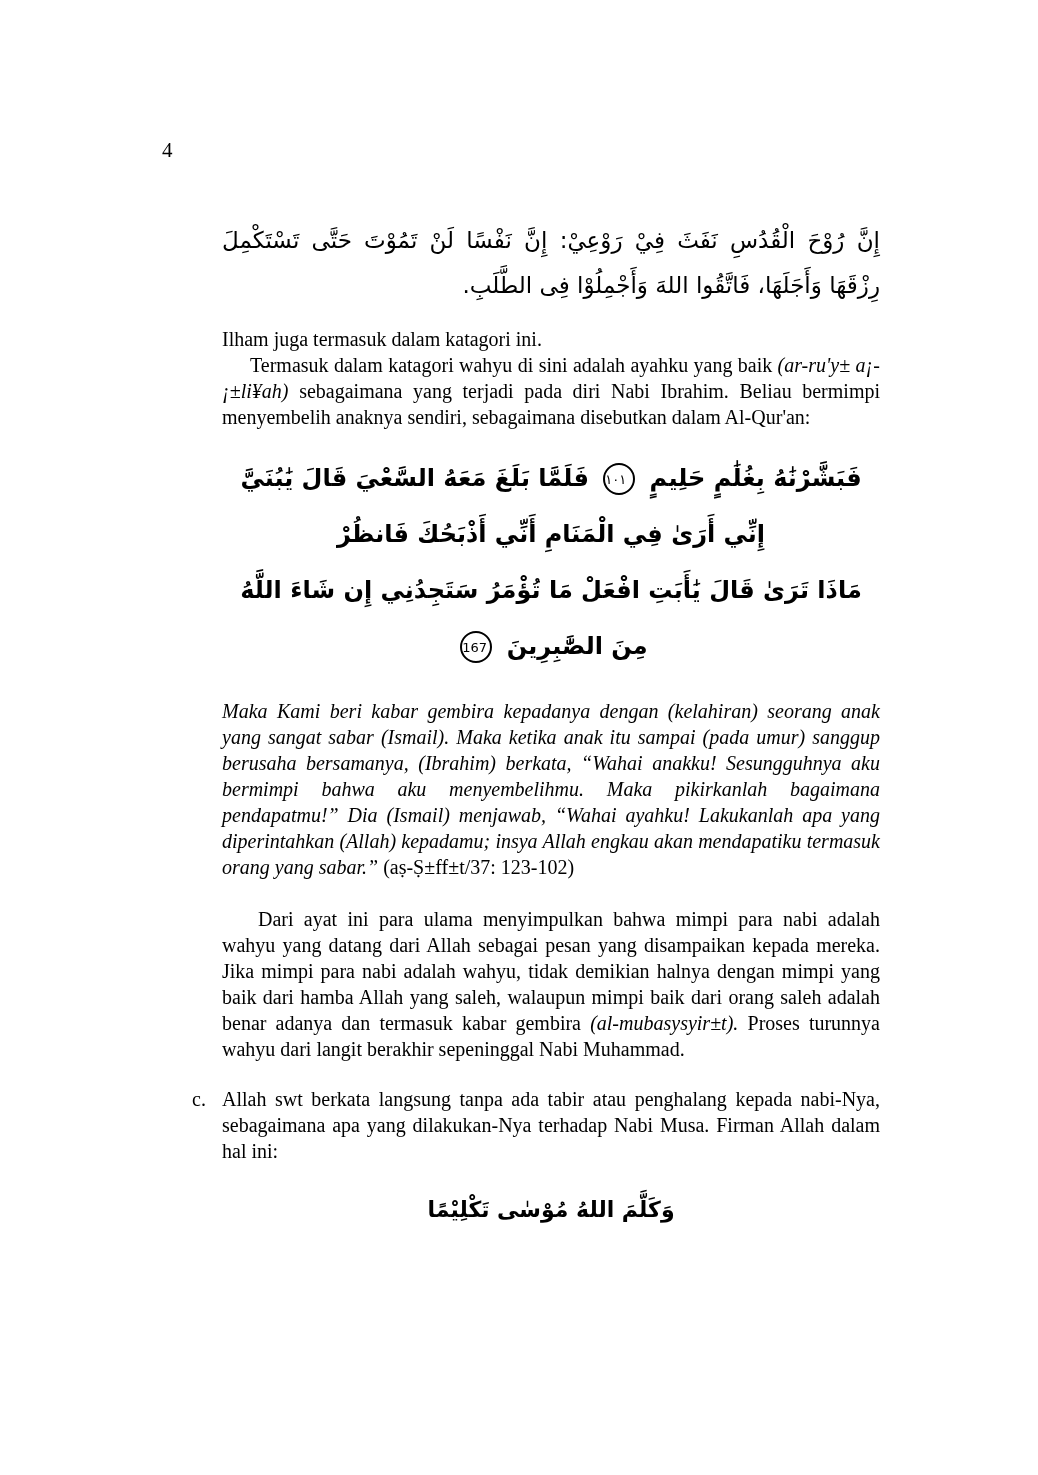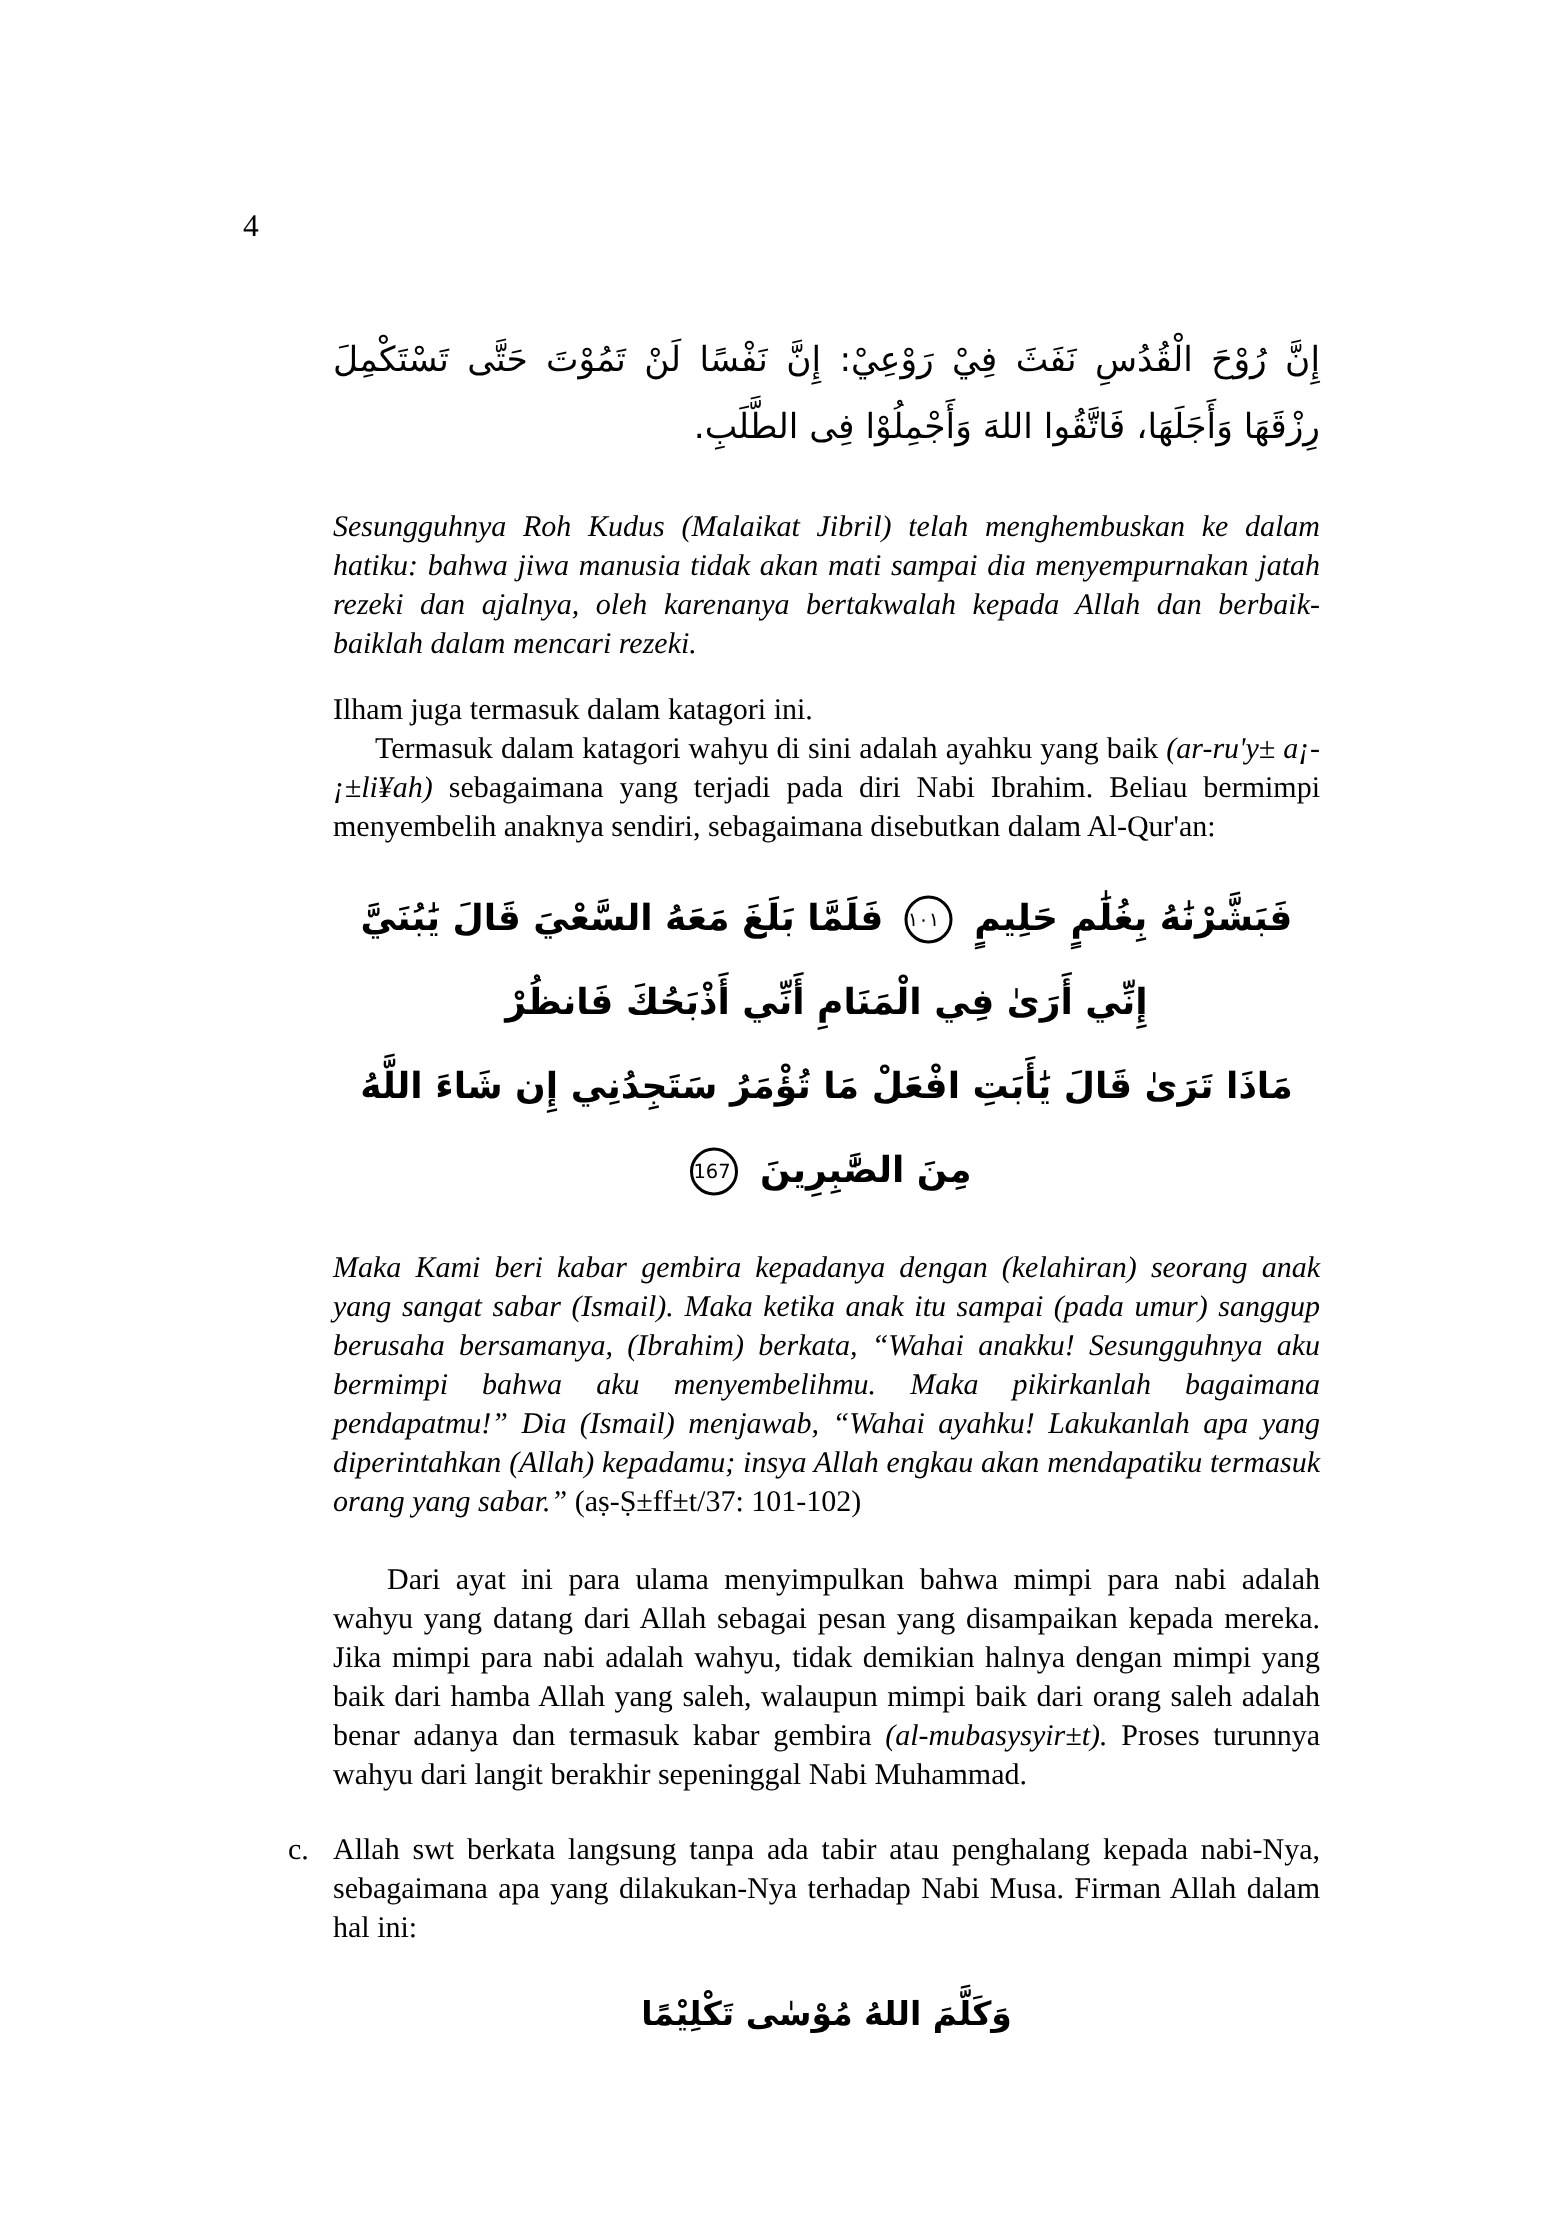--- a/index.html
+++ b/index.html
@@ -43,42 +43,41 @@
 <body>
 
 <div class="page">
 
   <div class="page-number">4</div>
 
   <div class="content">
 
     <p class="arabic hadith-ar">إِنَّ رُوْحَ الْقُدُسِ نَفَثَ فِيْ رَوْعِيْ: إِنَّ نَفْسًا لَنْ تَمُوْتَ حَتَّى تَسْتَكْمِلَ رِزْقَهَا وَأَجَلَهَا، فَاتَّقُوا اللهَ وَأَجْمِلُوْا فِى الطَّلَبِ.</p>
 
-    <p class="body-text italic m-hadith-trans">Sesungguhnya Roh Kudus (Malaikat Jibril) telah menghembuskan ke dalam hatiku: bahwa jiwa manusia tidak akan mati sampai dia menyempurnakan jatah rezeki dan ajalnya, oleh karenanya bertakwalah kepada Allah dan berbaik-baiklah dalam mencari rezeki.</p>
 
     <p class="body-text m-ilham">Ilham juga termasuk dalam katagori ini.</p>
 
     <p class="body-text indent-sm">
       <span>Termasuk dalam katagori wahyu di sini adalah ayahku yang baik</span>
       <span class="italic">(ar-ru'y± a¡-¡±li¥ah)</span>
       <span>sebagaimana yang terjadi pada diri Nabi Ibrahim. Beliau bermimpi menyembelih anaknya sendiri, sebagaimana disebutkan dalam Al-Qur'an:</span>
     </p>
 
     <p class="arabic quran-ar">
       <span>فَبَشَّرْنَٰهُ بِغُلَٰمٍ حَلِيمٍ</span>
       <span class="verse-num">١٠١</span>
       <span>فَلَمَّا بَلَغَ مَعَهُ السَّعْيَ قَالَ يَٰبُنَيَّ إِنِّي أَرَىٰ فِي الْمَنَامِ أَنِّي أَذْبَحُكَ فَانظُرْ</span>
       <br>
       <span>مَاذَا تَرَىٰ قَالَ يَٰأَبَتِ افْعَلْ مَا تُؤْمَرُ سَتَجِدُنِي إِن شَاءَ اللَّهُ مِنَ الصَّٰبِرِينَ</span>
       <span class="verse-num">167</span>
     </p>
 
     <p class="body-text italic m-quran-trans">
       <span>Maka Kami beri kabar gembira kepadanya dengan (kelahiran) seorang anak yang sangat sabar (Ismail). Maka ketika anak itu sampai (pada umur) sanggup berusaha bersamanya, (Ibrahim) berkata, “Wahai anakku! Sesungguhnya aku bermimpi bahwa aku menyembelihmu. Maka pikirkanlah bagaimana pendapatmu!” Dia (Ismail) menjawab, “Wahai ayahku! Lakukanlah apa yang diperintahkan (Allah) kepadamu; insya Allah engkau akan mendapatiku termasuk orang yang sabar.”</span>
-      <span class="roman">(aṣ-Ṣ±ff±t/37: 101-102)</span>
+      <span class="roman">(aṣ-Ṣ±ff±t/37: 123-102)</span>
     </p>
 
     <p class="body-text indent-lg m-dari">
       <span>Dari ayat ini para ulama menyimpulkan bahwa mimpi para nabi adalah wahyu yang datang dari Allah sebagai pesan yang disampaikan kepada mereka. Jika mimpi para nabi adalah wahyu, tidak demikian halnya dengan mimpi yang baik dari hamba Allah yang saleh, walaupun mimpi baik dari orang saleh adalah benar adanya dan termasuk kabar gembira</span>
       <span class="italic">(al-mubasysyir±t).</span>
       <span>Proses turunnya wahyu dari langit berakhir sepeninggal Nabi Muhammad.</span>
     </p>
 
     <div class="list-item">
       <span class="list-marker">c.</span>

